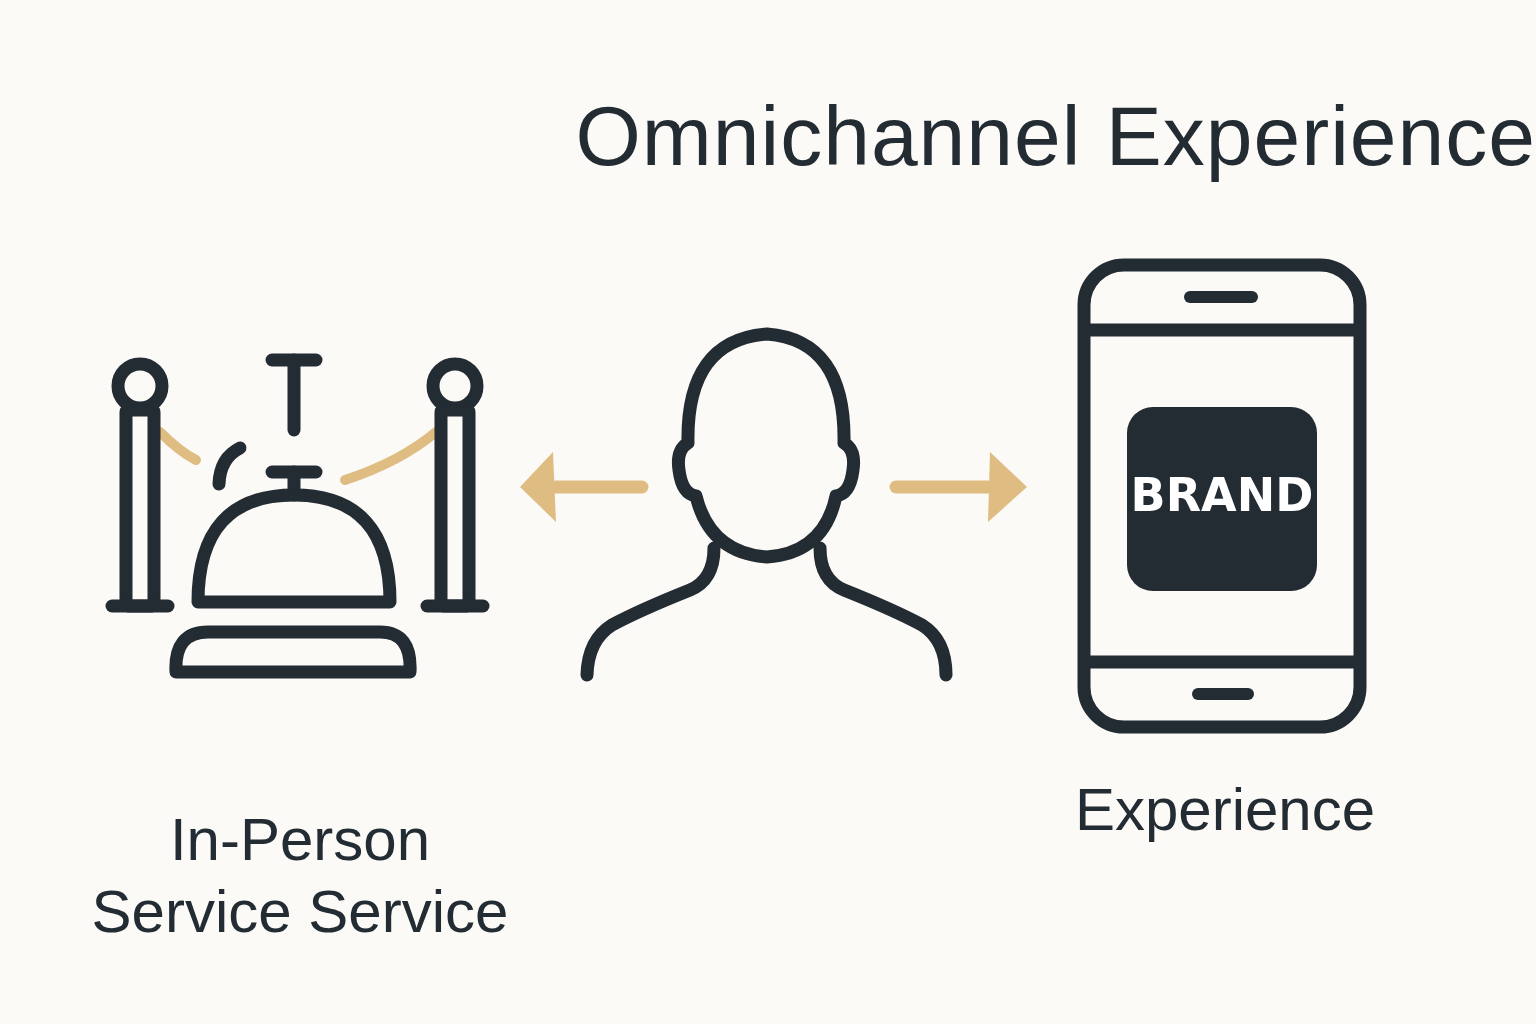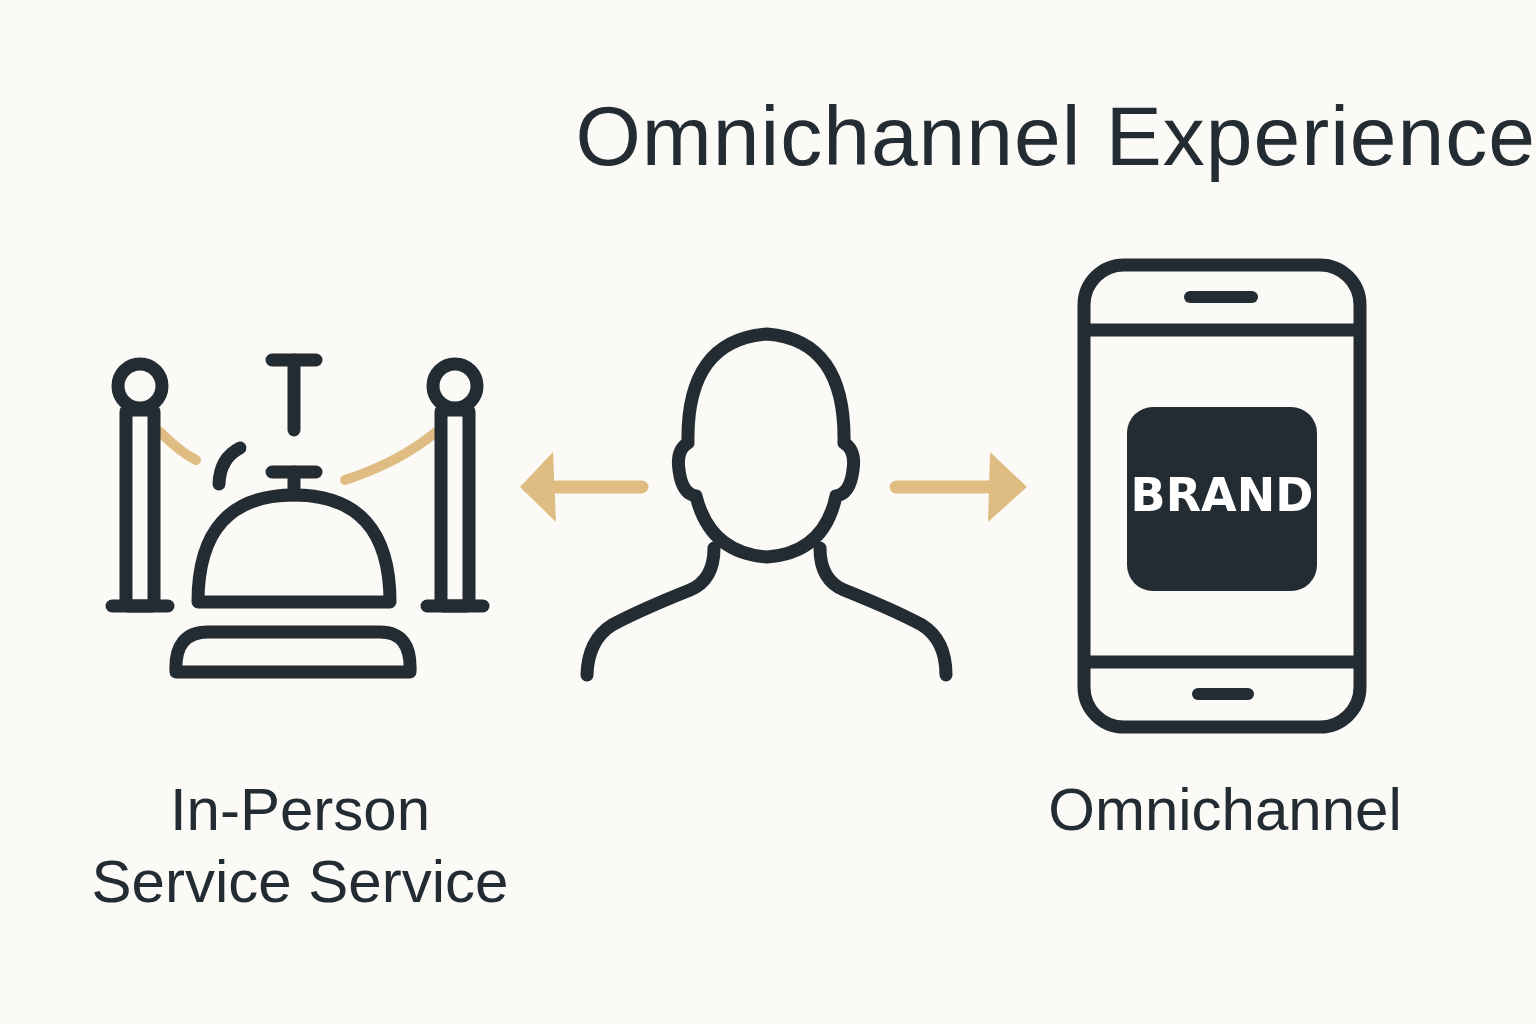--- a/index.html
+++ b/index.html
@@ -3,21 +3,21 @@
 <meta charset="utf-8">
 <style>
   html, body { margin:0; padding:0; }
   body { width:1536px; height:1024px; background:#fbfaf7; position:relative; overflow:hidden;
          font-family:"Liberation Sans","DejaVu Sans",sans-serif; color:#232b33; }
   .title { position:absolute; left:0; top:88px; width:1536px; text-align:right;
            font-size:84px; font-weight:500; letter-spacing:1px; color:#232b33; }
   .art { position:absolute; left:0; top:0; }
   .label { position:absolute; text-align:center; font-size:60px; line-height:72px; color:#232b33; }
   .label span { display:block; }
-  #label-left { left:40px; width:520px; top:774px; }
+  #label-left { left:40px; width:520px; top:804px; }
   #label-right { left:1000px; width:450px; top:774px; }
   .brand-text { font-family:"DejaVu Sans","Liberation Sans",sans-serif; font-weight:bold; }
 </style>
 </head>
 <body>
 
 <div class="title">Omnichannel Experience</div>
 
 <svg class="art" width="1536" height="1024" viewBox="0 0 1536 1024">
 
@@ -76,14 +76,14 @@
 </svg>
 
 <div class="brand-text" style="position:absolute;left:1127px;top:468px;width:190px;text-align:center;font-size:46px;color:#ffffff;">BRAND</div>
 
 <div class="label" id="label-left">
   <span>In-Person</span>
   <span>Service Service</span>
 </div>
 
 <div class="label" id="label-right">
-  <span>Omnichannel</span>
+  <span>Experience</span>
 </div>
 
 </body></html>

